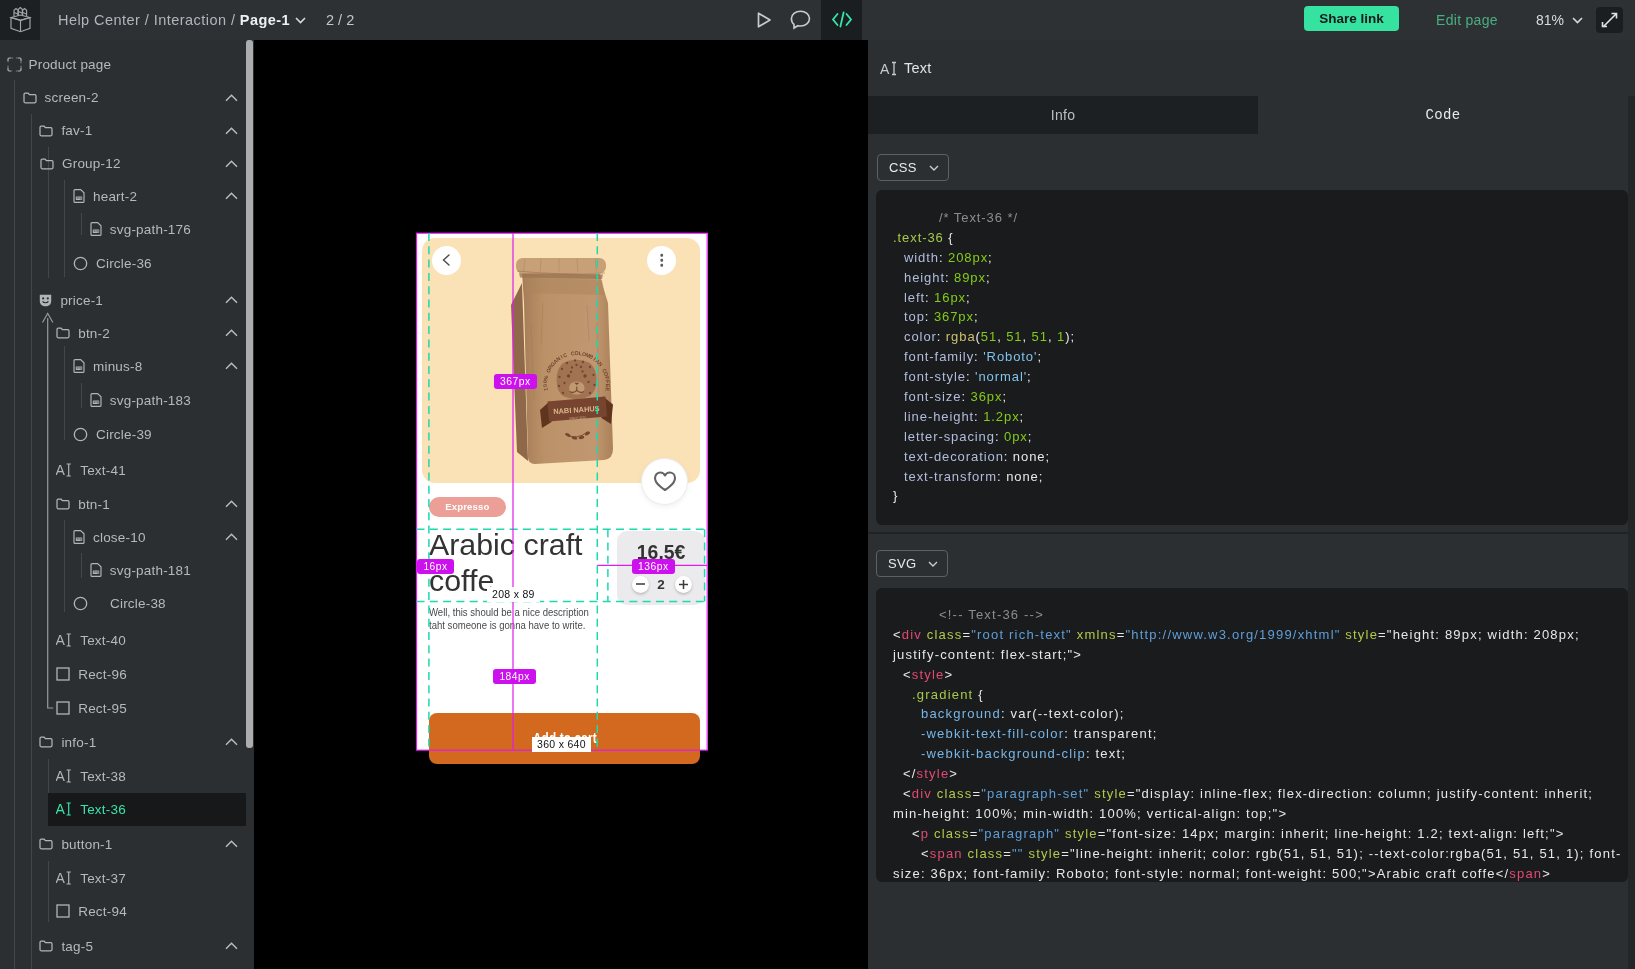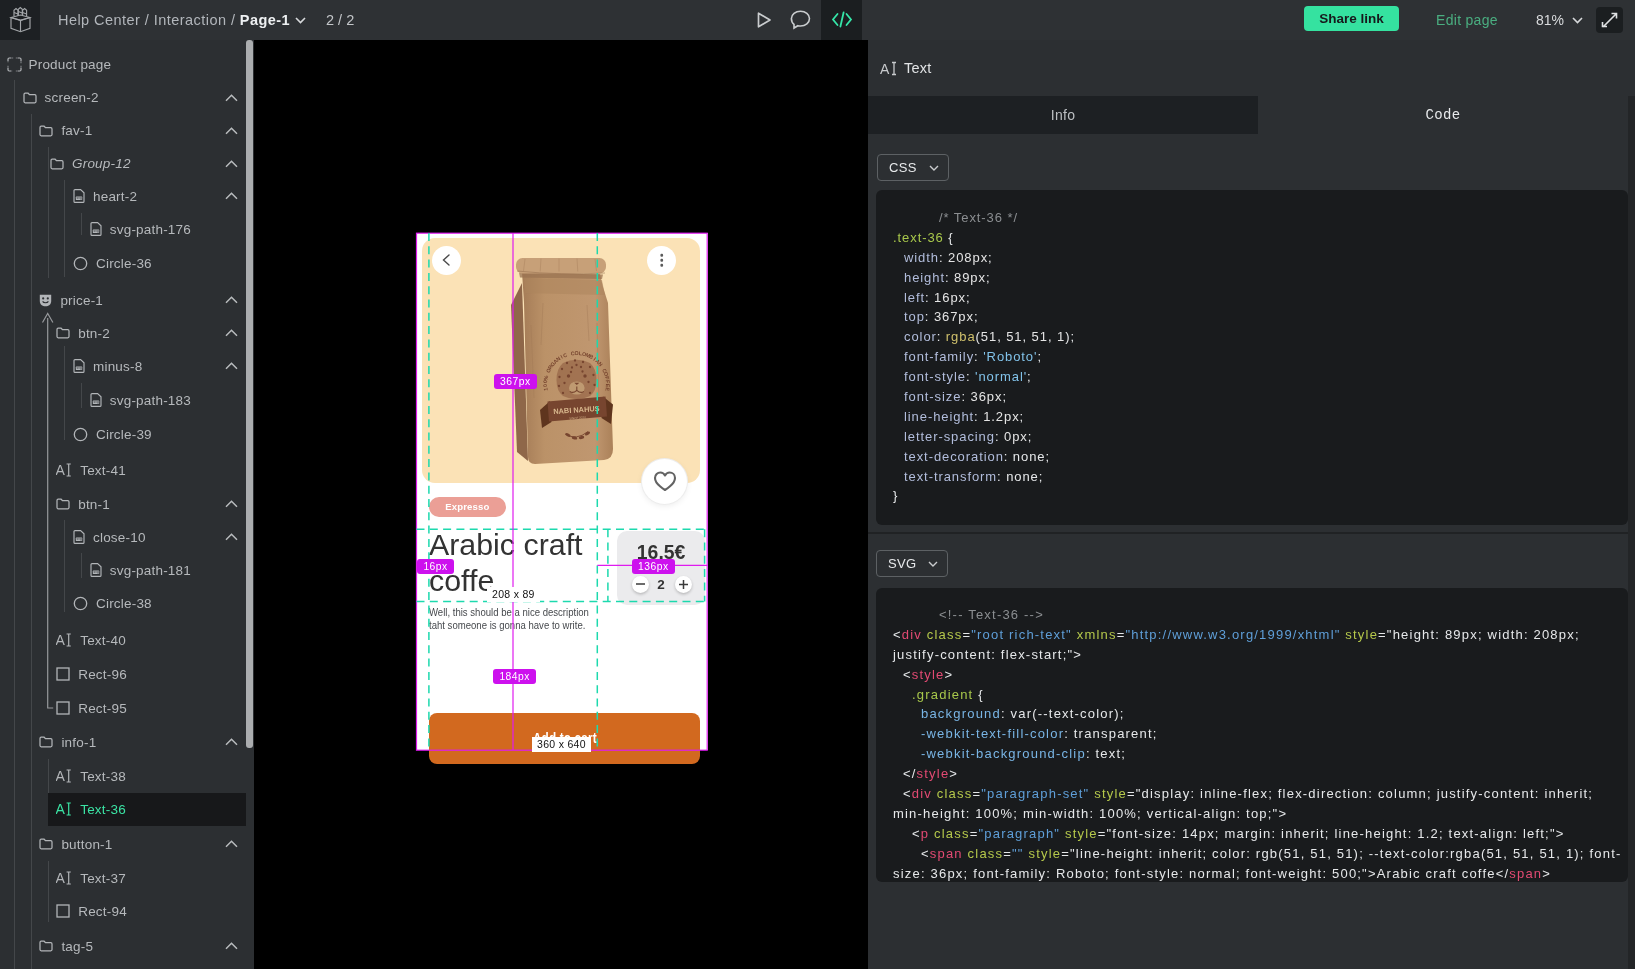--- a/index.html
+++ b/index.html
@@ -43,21 +43,21 @@
 #rhead { position:absolute; left:0; top:0; width:767px; height:56px; background:#2c2f32; }
 #rtabs { position:absolute; left:0; top:56px; width:767px; height:38px; background:#1d2023; }
 #tab-code { position:absolute; left:390px; top:0; width:370px; height:38px; background:#2c2f32; color:#e8eaec; font-size:14px; text-align:center; line-height:38px; letter-spacing:.3px;font-family:Liberation Mono, monospace; }
 #tab-info { position:absolute; left:0; top:0; width:390px; height:38px; color:#bcbfc2; font-size:14px; text-align:center; line-height:38px; letter-spacing:.3px; }
 .sel { position:absolute; width:72px; height:27px; border:1px solid #5d6164; border-radius:4px; color:#e8eaec; font-size:13px; line-height:25px; padding-left:11px; letter-spacing:.3px; }
 .codeblock { position:absolute; left:8px; width:752px; background:#191b1d; border-radius:6px; font-size:13px; color:#e6e8ea; letter-spacing:.92px; overflow:hidden; }
 .cl { height:19.9px; line-height:19.9px; white-space:nowrap; }
 .cm { color:#8b8e91;margin-left:46px; } 
 .gr { color:#a8c84b; } 
 .pr { color:#b2bddc; } 
-.vl { color:#e5e5e5; } 
+.vl { color:#84cc16; } 
 .kh { color:#cfc06c; } 
 .st { color:#82c3ea; } 
 .tg { color:#e34a73; } 
 .at { color:#b5c84b; } 
 .bl { color:#5f9fd9; } 
 .cp { color:#79b5e5; } 
 #divider { position:absolute; left:0; top:492px; width:767px; height:2px; background:#202224; }
 #rgutter { position:absolute; left:760px; top:56px; width:7px; height:873px; background:#232527; }
 </style>
 </head>
@@ -141,21 +141,21 @@
     </svg>
 <div class="trow" style="left:39.4px;top:74.6px;">
       <svg width="14" height="12" viewBox="0 0 14 12">
         <path d="M1 2.4c0-.7.5-1.2 1.2-1.2h2.9l1.4 1.5h5.3c.7 0 1.2.5 1.2 1.2v5.7c0 .7-.5 1.2-1.2 1.2H2.2c-.7 0-1.2-.5-1.2-1.2z" fill="none" stroke="#b2b5b8" stroke-width="1.25"></path>
       </svg>
       <span class="lbl">fav-1</span>
     </div>
 <svg class="chev" style="top:86.6px" width="13" height="8" viewBox="0 0 13 8">
       <path d="M1 6.8L6.5 1.3 12 6.8" fill="none" stroke="#b9bcbe" stroke-width="1.5"></path>
     </svg>
-<div class="trow" style="left:50px;top:107.6px;font-style:italic;">
+<div class="trow" style="left:40px;top:107.6px;">
       <svg width="14" height="12" viewBox="0 0 14 12">
         <path d="M1 2.4c0-.7.5-1.2 1.2-1.2h2.9l1.4 1.5h5.3c.7 0 1.2.5 1.2 1.2v5.7c0 .7-.5 1.2-1.2 1.2H2.2c-.7 0-1.2-.5-1.2-1.2z" fill="none" stroke="#b2b5b8" stroke-width="1.25"></path>
       </svg>
       <span class="lbl">Group-12</span>
     </div>
 <svg class="chev" style="top:119.6px" width="13" height="8" viewBox="0 0 13 8">
       <path d="M1 6.8L6.5 1.3 12 6.8" fill="none" stroke="#b9bcbe" stroke-width="1.5"></path>
     </svg>
 <div class="trow" style="left:73.0px;top:140px;">
       <svg width="12" height="14" viewBox="0 0 12 14">
@@ -256,21 +256,21 @@
       <path d="M1 6.8L6.5 1.3 12 6.8" fill="none" stroke="#b9bcbe" stroke-width="1.5"></path>
     </svg>
 <div class="trow" style="left:89.8px;top:514px;">
       <svg width="12" height="14" viewBox="0 0 12 14">
         <path d="M1 1.6C1 1 1.4.6 2 .6h5.6L11 3.8v8.6c0 .6-.4 1-1 1H2c-.6 0-1-.4-1-1z" stroke="#b2b5b8" fill="none" stroke-width="1.15"></path>
         <rect x="2.8" y="7.6" width="6.4" height="3.4" rx=".6" fill="#b2b5b8"></rect>
         <text x="3.4" y="10.4" font-size="3.2" fill="#2c2f32" font-family="Liberation Sans">svg</text>
       </svg>
       <span class="lbl">svg-path-181</span>
     </div>
-<div class="trow" style="left:73.0px;top:547px;">
+<div class="trow" style="left:73.0px;top:547px;gap:14px;">
       <svg width="15" height="15" viewBox="0 0 15 15">
         <circle cx="7.5" cy="7.5" r="6.2" fill="none" stroke="#b2b5b8" stroke-width="1.3"></circle>
       </svg>
       <span class="lbl">Circle-38</span>
     </div>
 <div class="trow" style="left:56.2px;top:584px;">
       <svg width="16" height="14" viewBox="0 0 16 14">
         <text x="-0.5" y="12.3" font-size="14" fill="#b2b5b8" font-family="Liberation Sans">A</text>
         <path d="M10.6 1h4.2M12.7 1v12M10.6 13h4.2" stroke="#b2b5b8" fill="none" stroke-width="1.2"></path>
       </svg>

